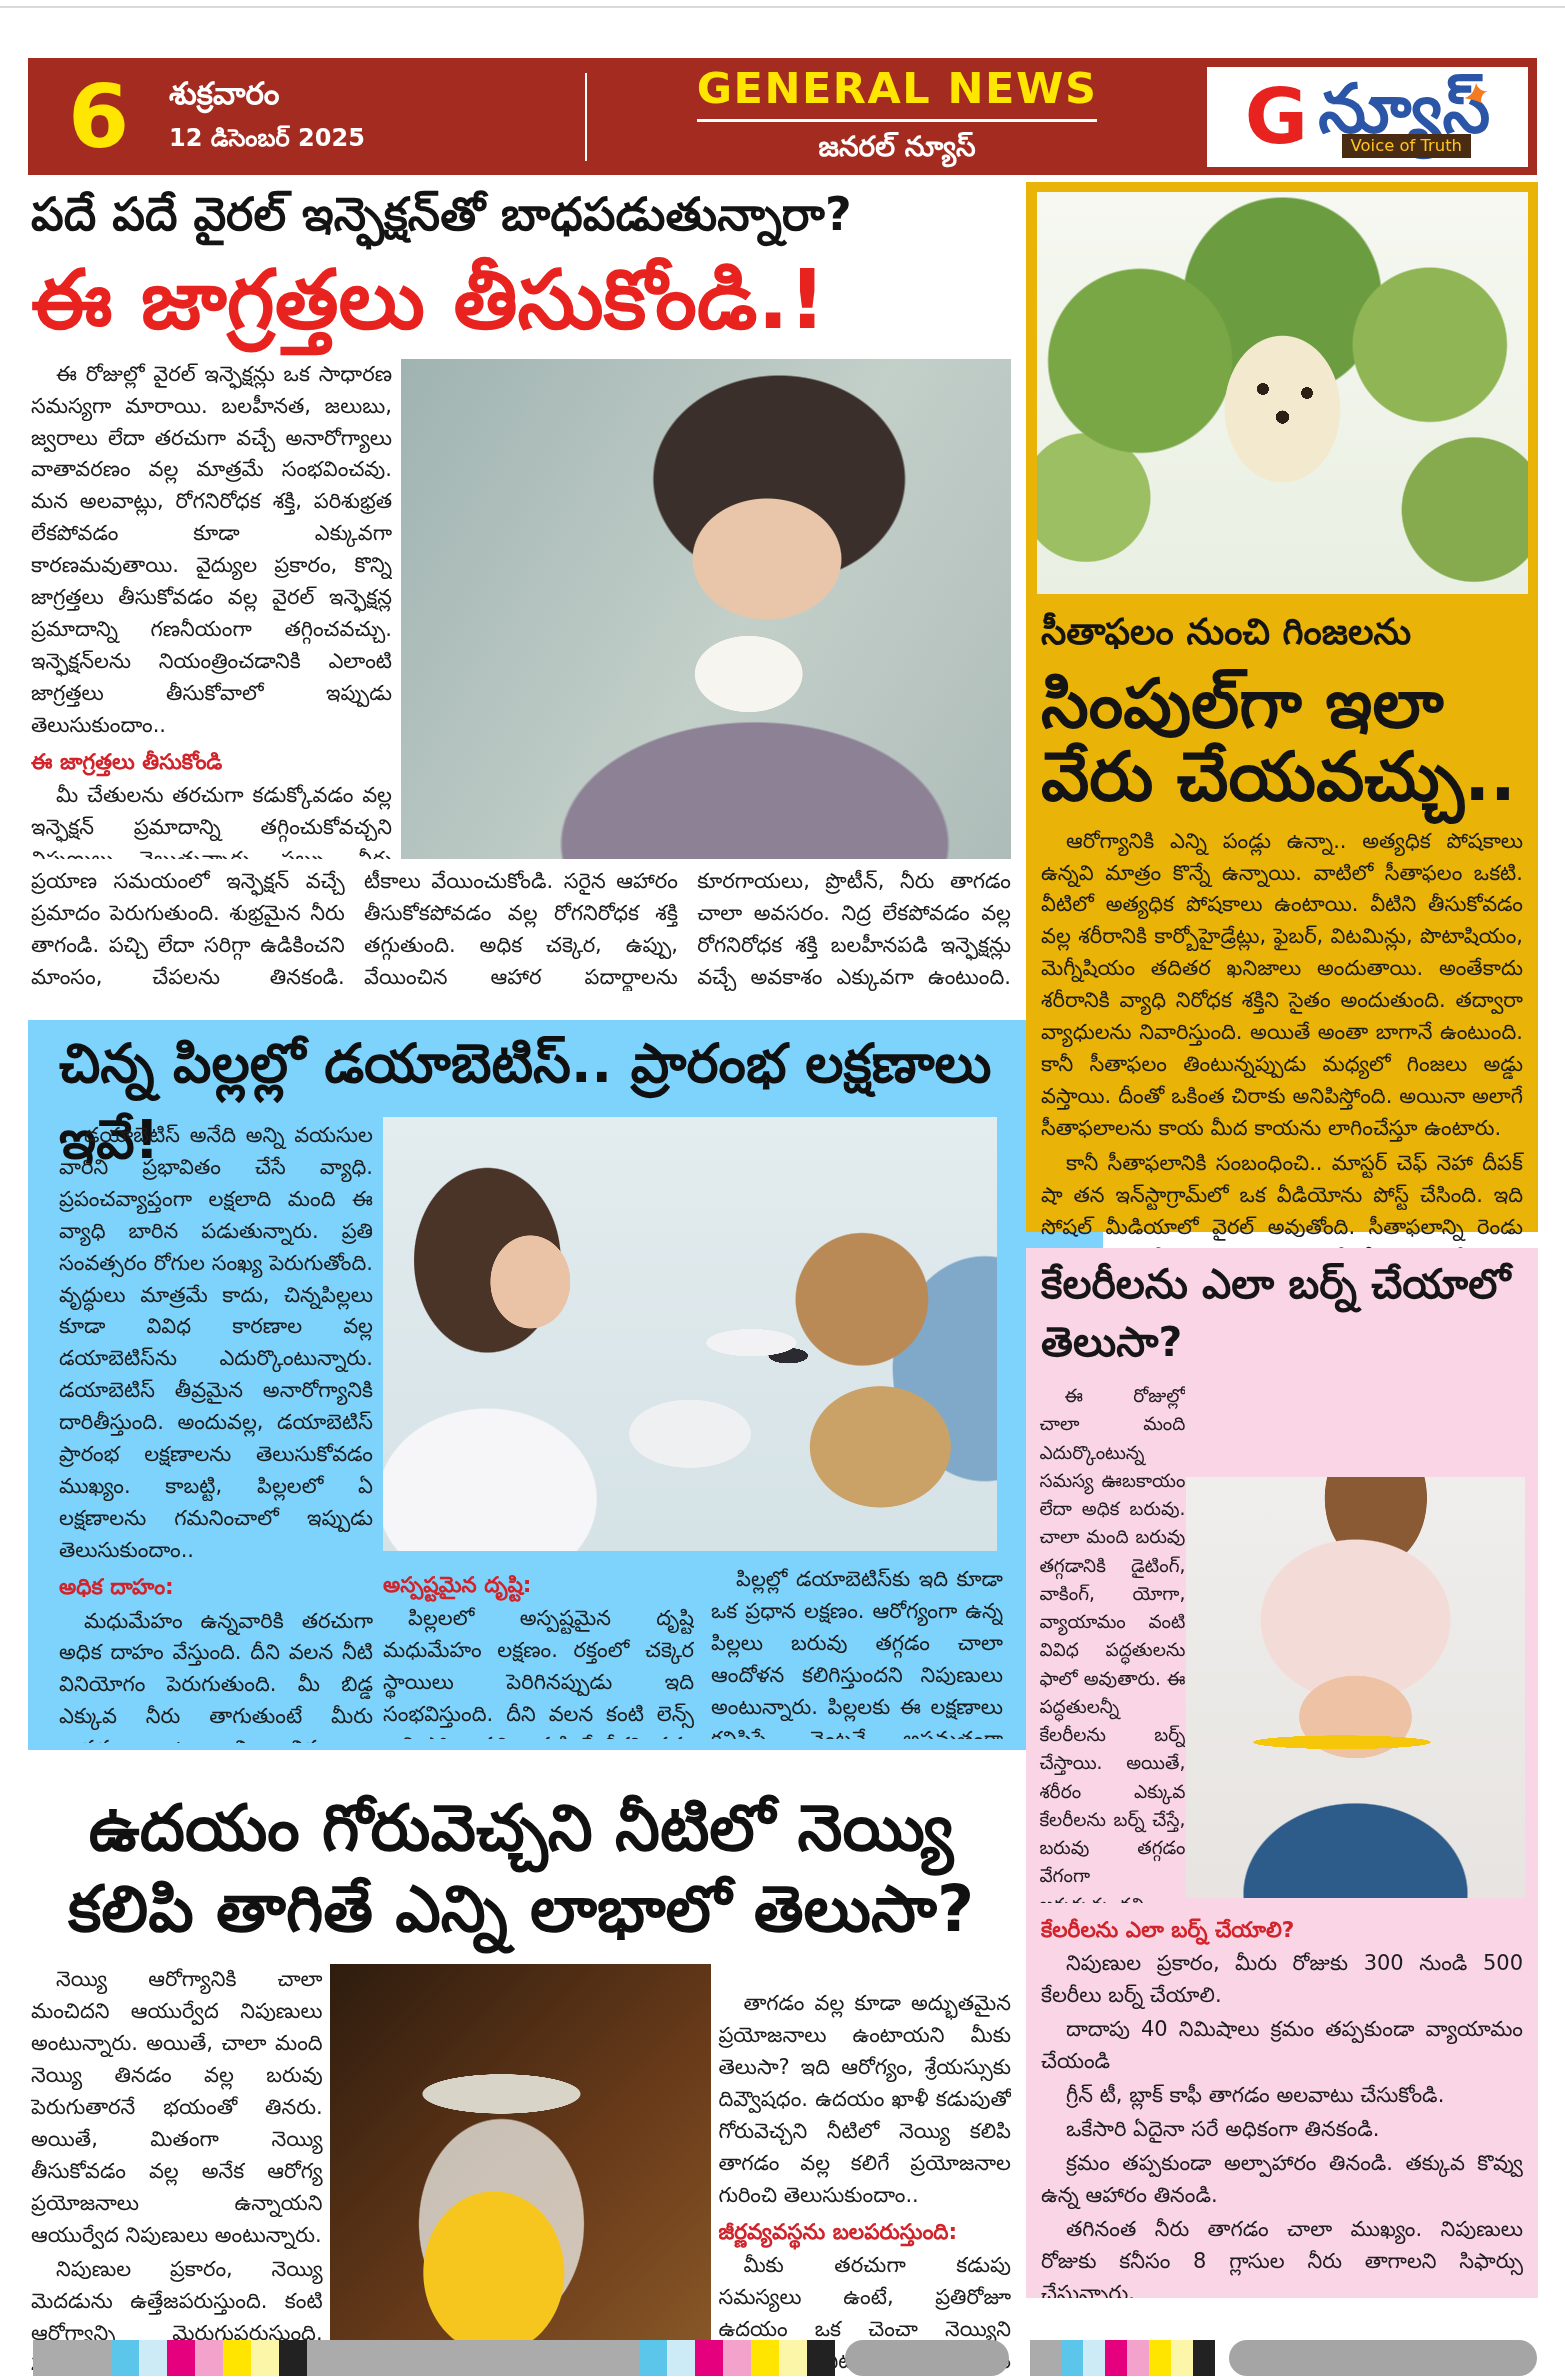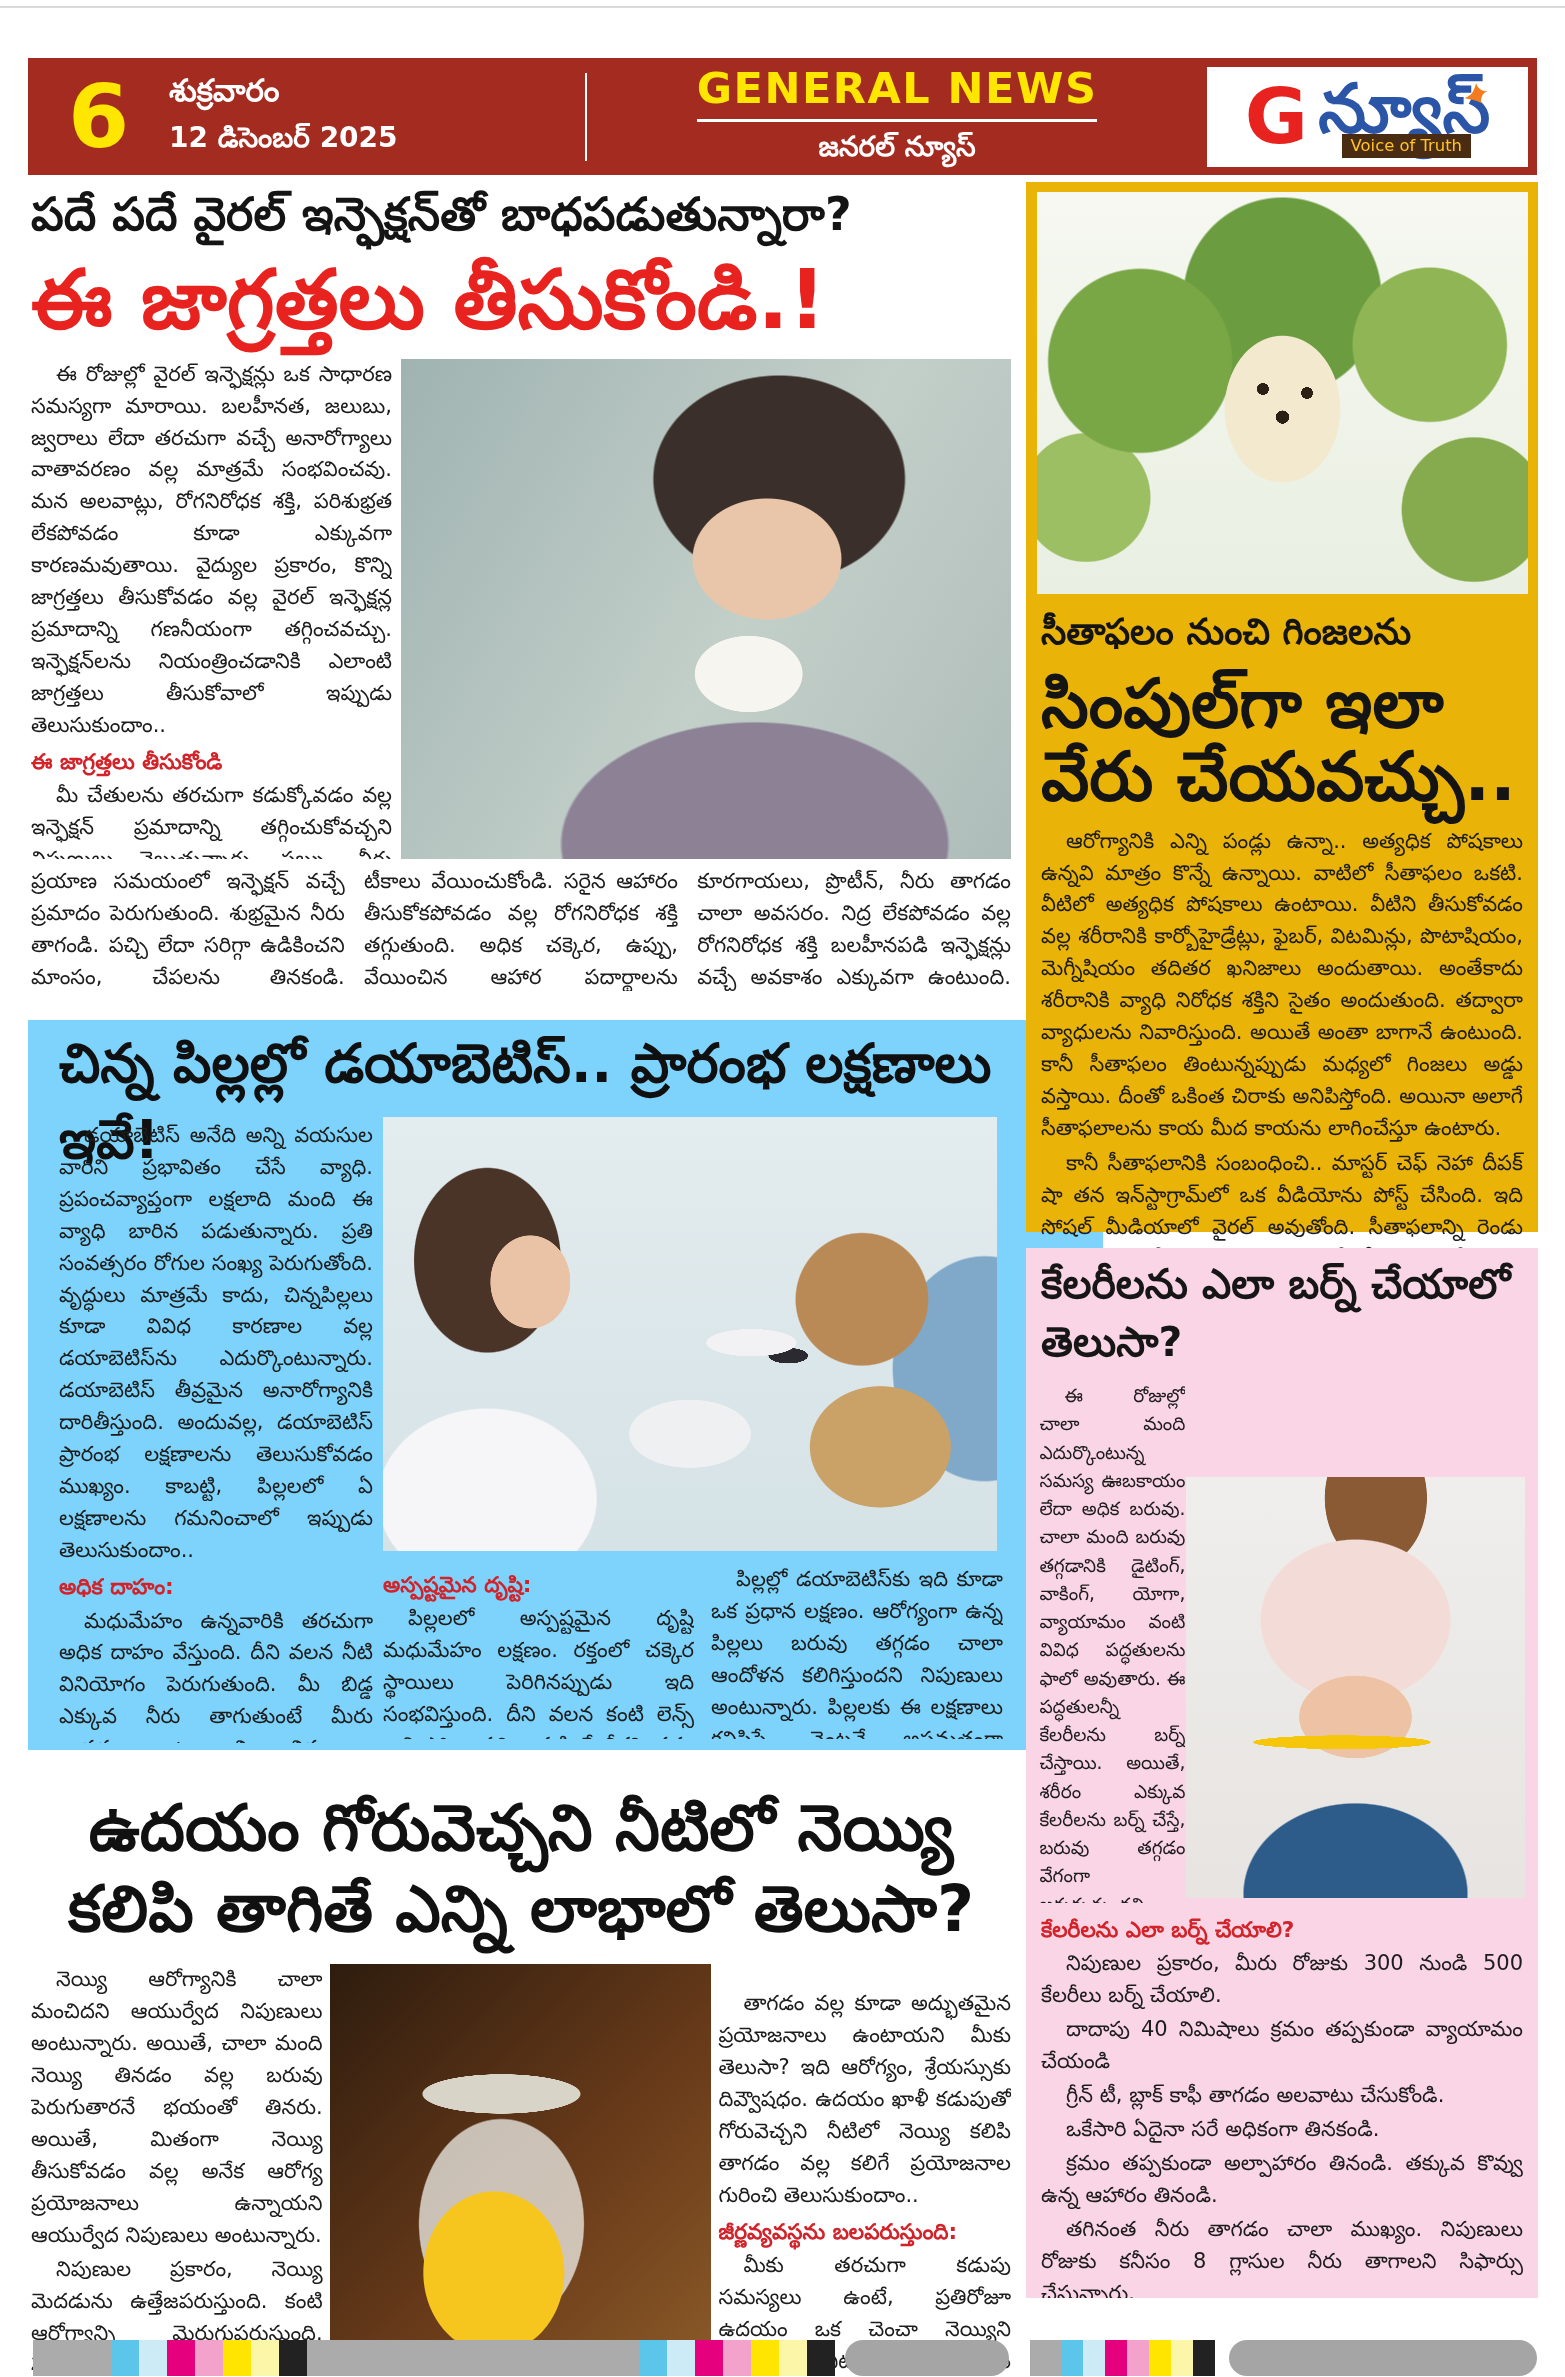--- a/index.html
+++ b/index.html
@@ -5,21 +5,21 @@
   * { margin:0; padding:0; box-sizing:border-box; }
   body { background:#ffffff; font-family:"DejaVu Sans","Liberation Sans",sans-serif; }
   .page { position:relative; width:1565px; height:2377px; background:#fff; overflow:hidden; margin:0 auto; }
   .top-rule { position:absolute; left:0; top:6px; width:1565px; height:2.2px; background:#d9d9d9; }
 
   
   .masthead { position:absolute; left:28px; top:58px; width:1509px; height:117px; background:#a32b20; display:flex; align-items:center; }
   .mh-pageno { width:141px; text-align:center; color:#ffe600; font-size:88px; font-weight:bold; line-height:1; }
   .mh-date { width:416px; text-align:left; color:#ffffff; font-weight:bold; }
   .mh-date .day { font-size:31px; }
-  .mh-date .date { font-size:28px; margin-top:4.5px; }
+  .mh-date .date { font-size:24px; margin-top:4.5px; }
   .mh-divider { width:2.2px; height:88px; background:#ffffff; }
   .mh-section { flex:1; text-align:center; }
   .mh-section .en { display:inline-block; color:#ffe600; font-size:43px; font-weight:bold; letter-spacing:1.5px; border-bottom:3.7px solid #ffffff; padding-bottom:6px; }
   .mh-section .te { color:#ffffff; font-size:28px; font-weight:bold; margin-top:7.4px; }
   .mh-logo { width:321px; height:100px; background:#ffffff; margin-right:9px; display:flex; align-items:center; justify-content:center; position:relative; }
   .mh-logo .g { color:#e8231f; font-size:77px; font-weight:bold; line-height:1; margin-right:10.4px; }
   .mh-logo .name { color:#2b55a7; font-size:68px; font-weight:bold; text-shadow:0 0 1.5px #fff; }
   .mh-logo .tagline { position:absolute; right:57px; bottom:9px; background:#4a2c12; color:#ffc427; font-size:16.4px; padding:2.2px 9px; }
   .mh-logo svg { position:absolute; right:27px; top:6px; }
 

